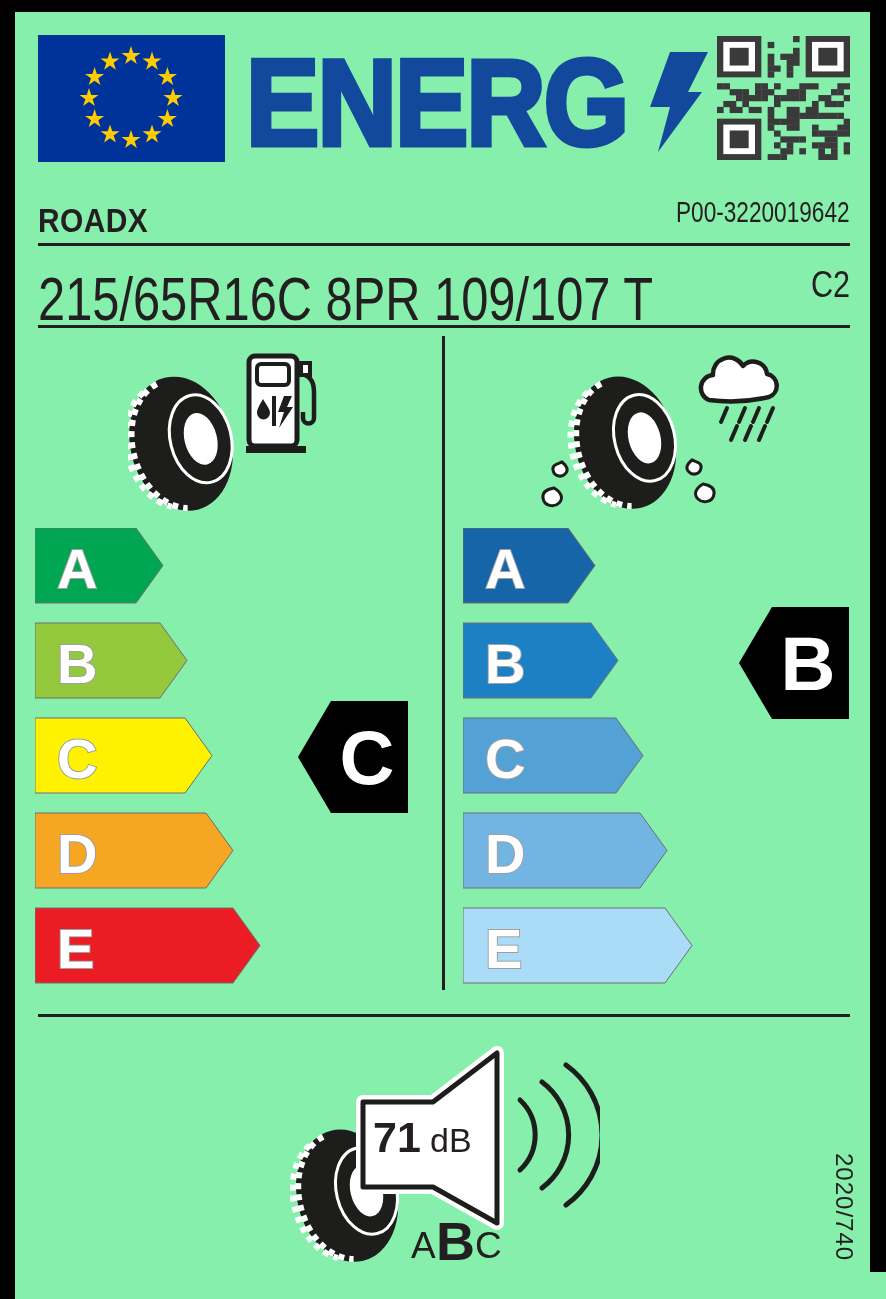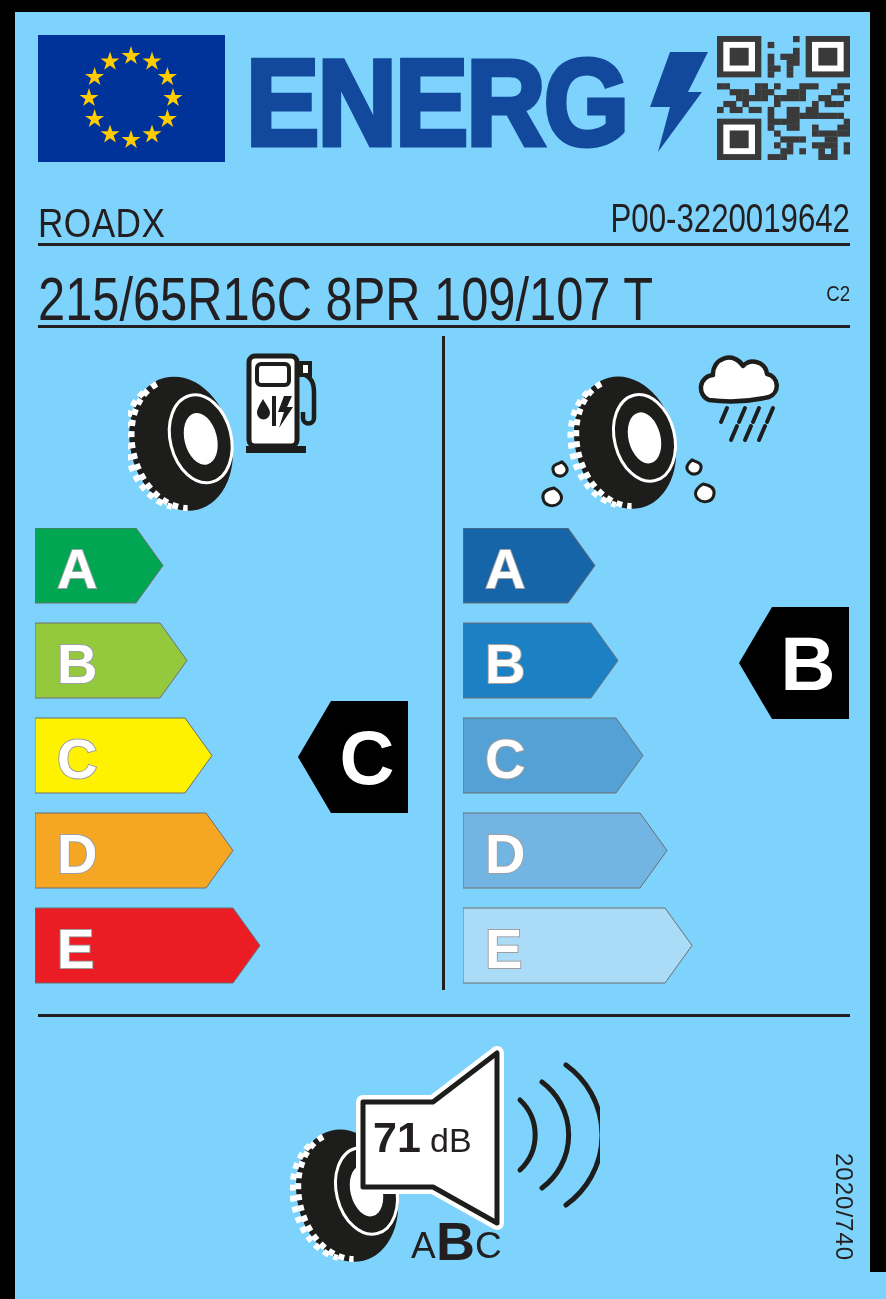--- a/index.html
+++ b/index.html
@@ -1,33 +1,33 @@
 <!DOCTYPE html>
 <html><head>
 <meta charset="utf-8">
 <style>
   * { margin:0; padding:0; box-sizing:border-box; }
   html,body { background:#ffffff; }
   .label {
     position:relative; width:886px; height:1299px; overflow:hidden;
-    background:#7dd3fc; color:#231F20;
+    background:#86efac; color:#231F20;
     font-family:"Liberation Sans", sans-serif;
   }
   .abs { position:absolute; }
   .border { position:absolute; background:#000; }
   .rule { position:absolute; left:38px; width:812px; height:3px; background:#231F20; }
   .cond { display:inline-block; transform-origin:left center; white-space:nowrap; }
   .cond-r { display:inline-block; transform-origin:right center; white-space:nowrap; }
-  .brand { left:38px; top:201px; font-size:40px; font-weight:normal; letter-spacing:.5px; }
+  .brand { left:38px; top:201px; font-size:34px; font-weight:bold; letter-spacing:.5px; }
   .brand .cond { transform:scaleX(.88); }
-  .prodcode { right:36px; top:196px; font-size:40px; font-weight:400; text-align:left; }
+  .prodcode { right:36px; top:196px; font-size:29px; font-weight:400; text-align:left; }
   .prodcode .cond-r { transform:scaleX(.78); }
   .sizespec { left:38px; top:264px; font-size:61px; font-weight:400; }
   .sizespec .cond { transform:scaleX(.80); }
-  .tyreclass { right:36px; top:281px; font-size:22px; }
+  .tyreclass { right:36px; top:264px; font-size:36px; }
   .tyreclass .cond-r { transform:scaleX(.85); }
   svg text { font-family:"Liberation Sans", sans-serif; }
   .grade-letter { font-size:56px; font-weight:bold; fill:#ffffff;
                   stroke:#9d9fa2; stroke-width:2px; paint-order:stroke; }
   .indicator-letter { font-size:76px; font-weight:bold; fill:#ffffff; text-anchor:middle; }
   .noise-val { font-size:43px; font-weight:bold; fill:#231F20; }
   .noise-unit { font-size:34px; fill:#231F20; }
   .noise-a, .noise-c { font-size:37px; fill:#231F20; }
   .noise-b { font-size:54px; font-weight:bold; fill:#231F20; }
   .regulation { position:absolute; left:858px; top:1153px; font-size:24px;

